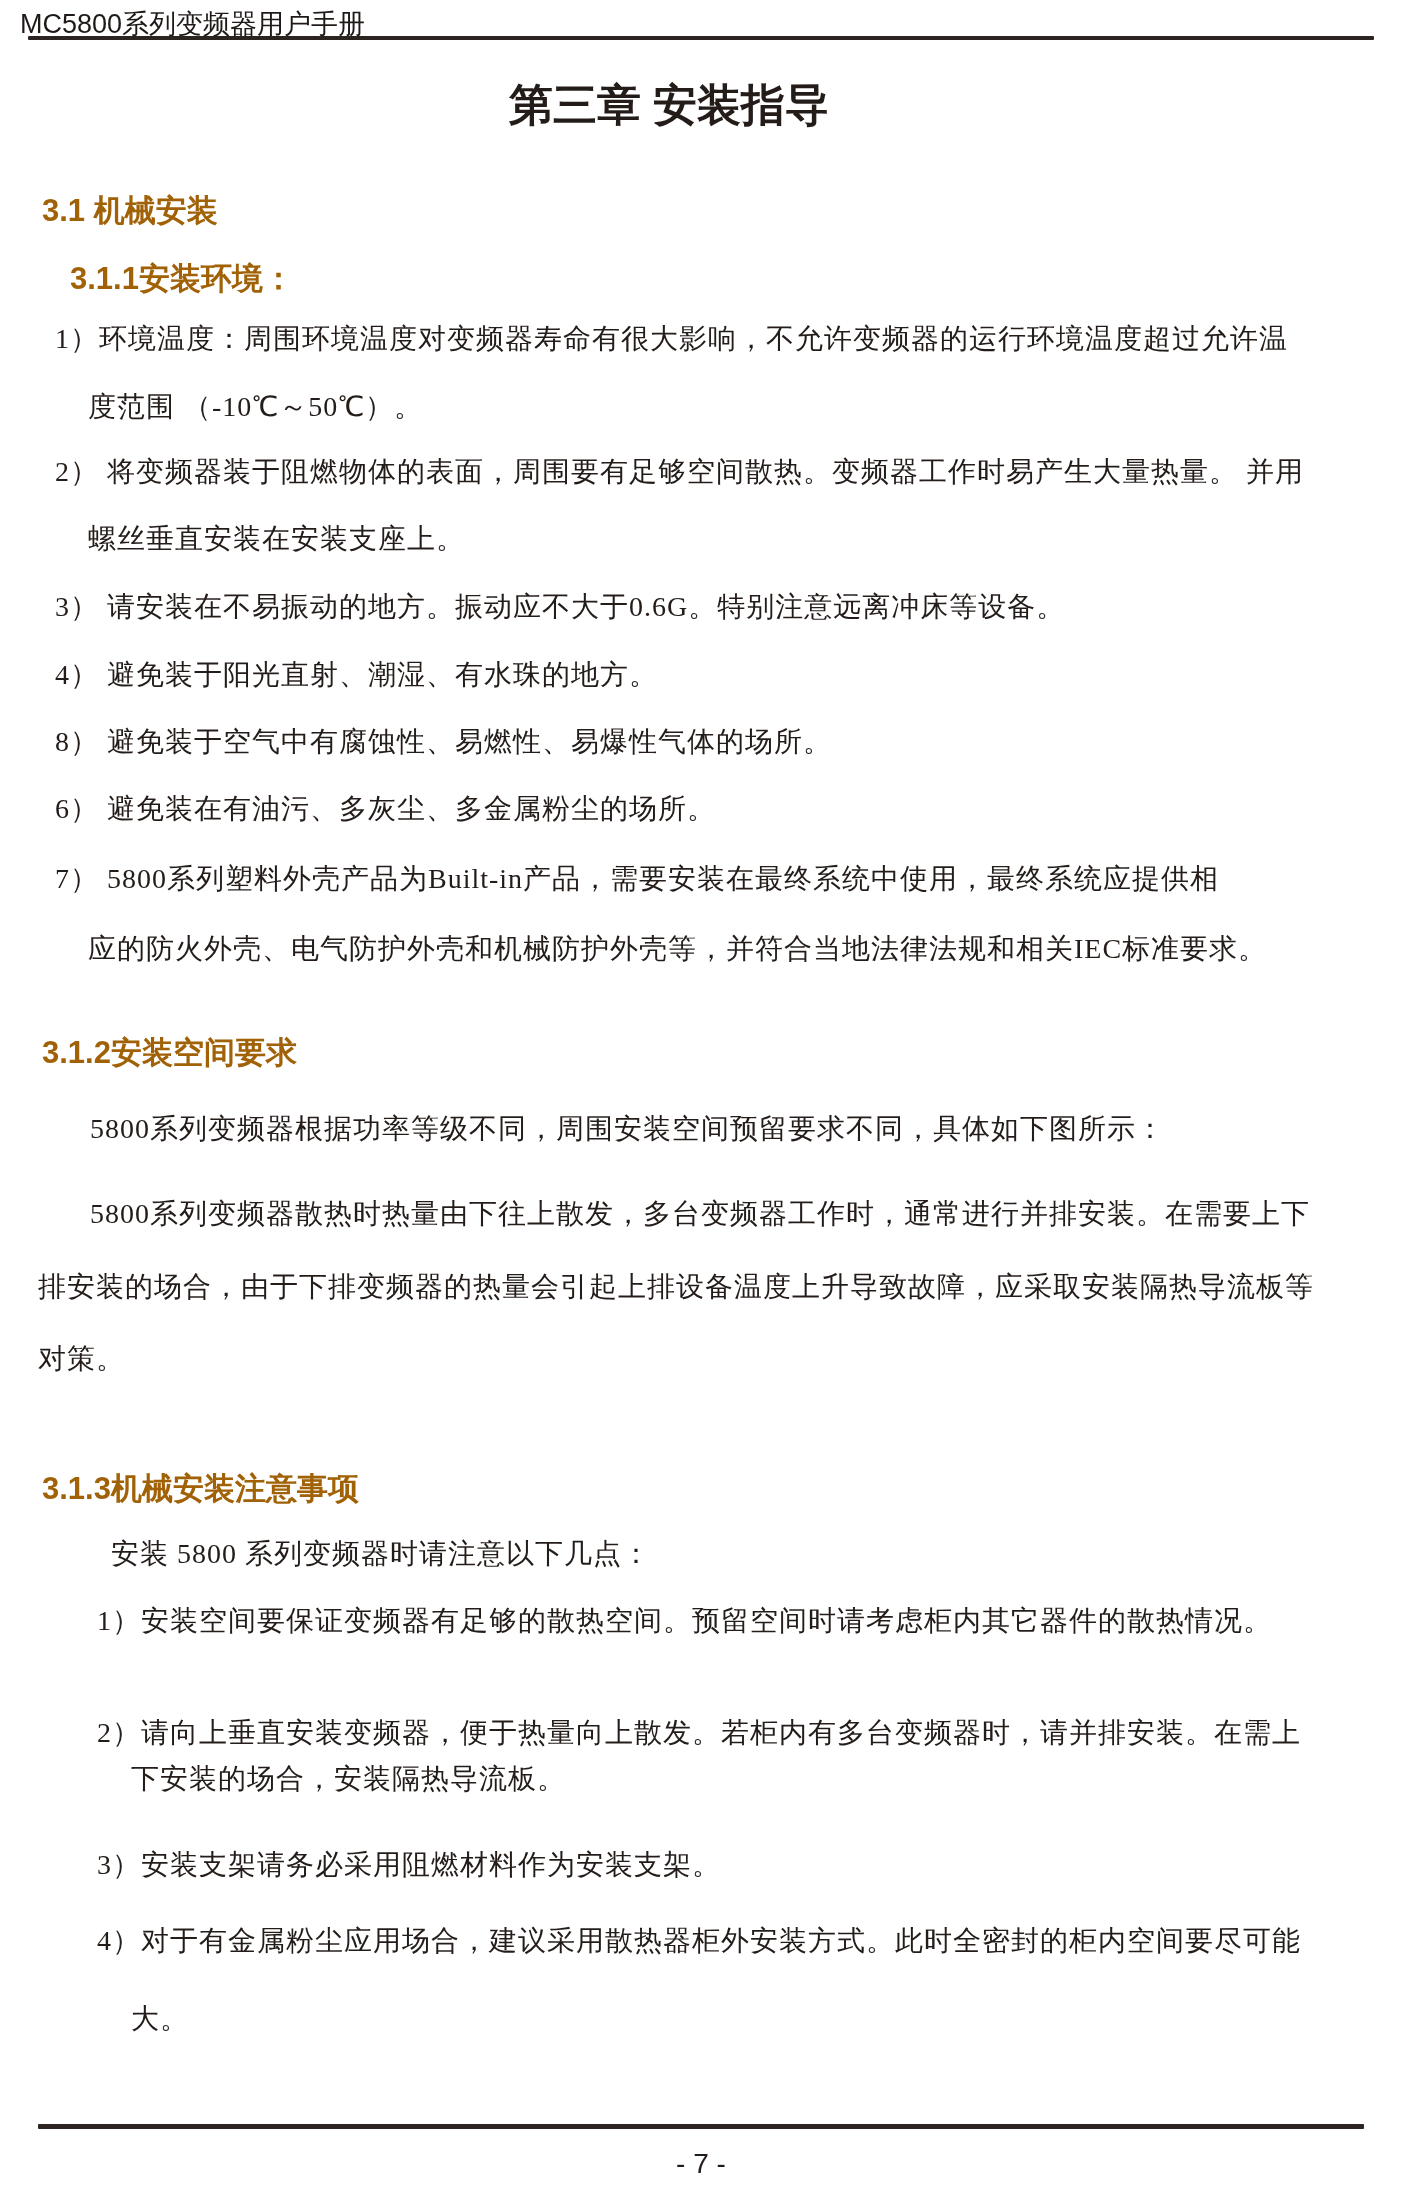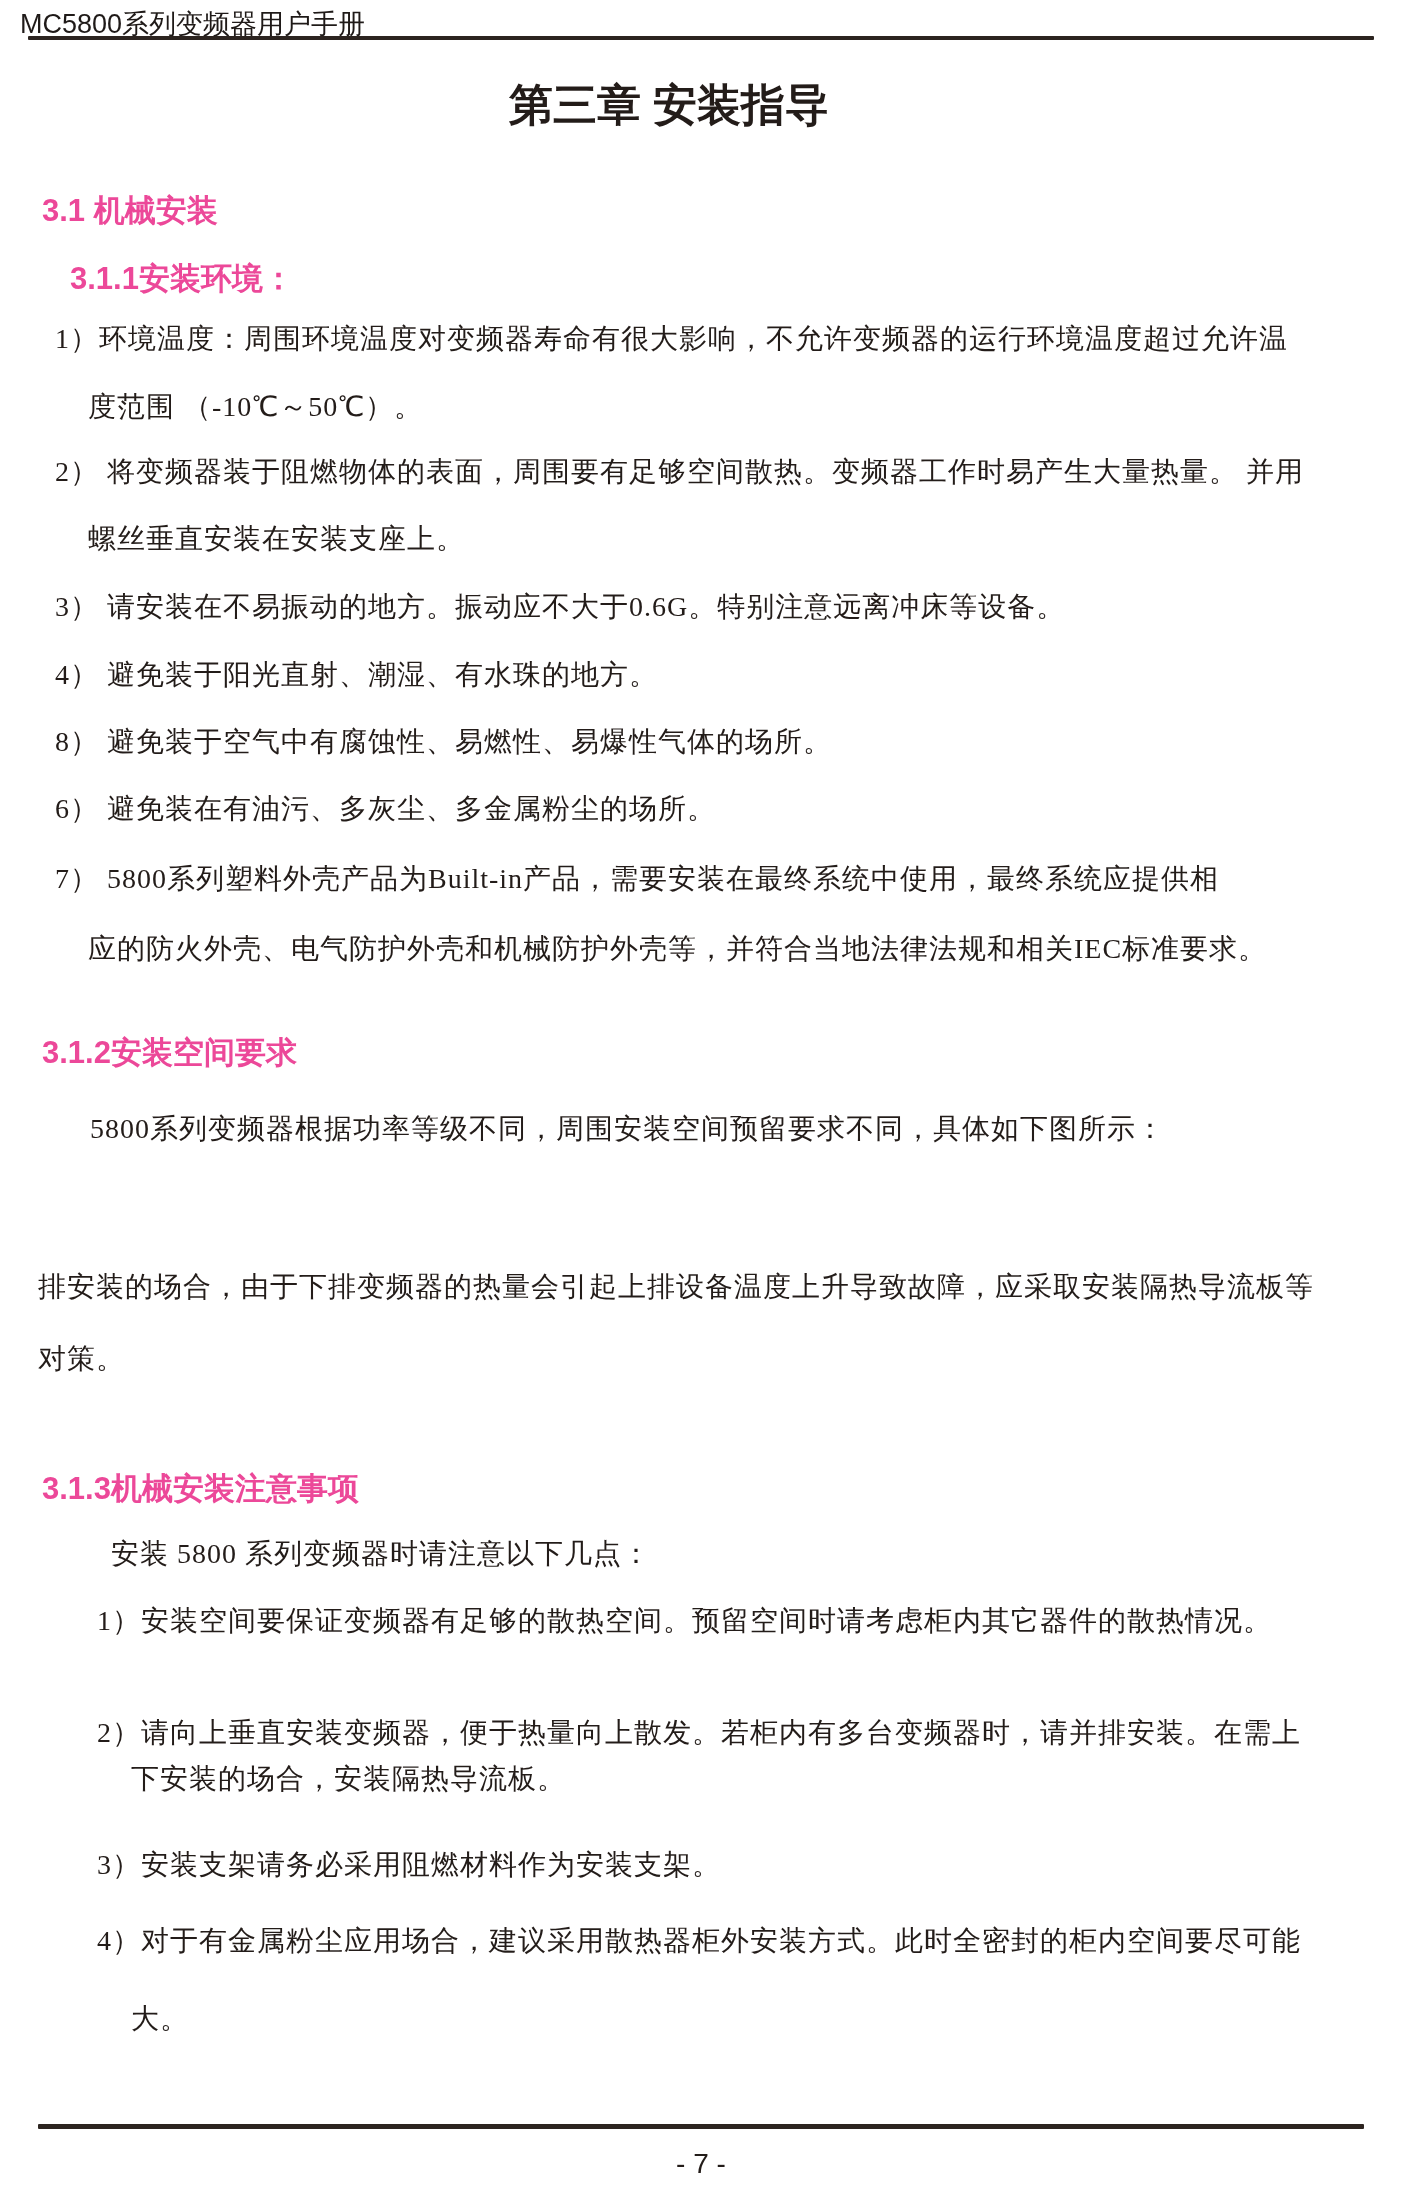--- a/index.html
+++ b/index.html
@@ -27,21 +27,21 @@
     font-weight:bold;
     font-size:44px;
     text-align:center;
     color:#231c19;
     padding-left:48px;
   }
   .heading{
     font-family:"Liberation Sans",sans-serif;
     font-weight:bold;
     font-size:31px;
-    color:#ec4899;
+    color:#a16207;
   }
   .body-line{
     font-family:"Liberation Serif",serif;
     font-size:28px;
     letter-spacing:1px;
     color:#231c19;
   }
   .pagenum{
     font-family:"Liberation Sans",sans-serif;
     font-size:28px;
@@ -77,20 +77,21 @@
 
   <div class="abs body-line" style="top:790px;left:55px;">6） 避免装在有油污、多灰尘、多金属粉尘的场所。</div>
 
   <div class="abs body-line" style="top:860px;left:55px;">7）  5800系列塑料外壳产品为Built-in产品，需要安装在最终系统中使用，最终系统应提供相</div>
   <div class="abs body-line" style="top:930px;left:88px;">应的防火外壳、电气防护外壳和机械防护外壳等，并符合当地法律法规和相关IEC标准要求。</div>
 
   <div class="abs heading" style="top:1032px;left:42px;">3.1.2安装空间要求</div>
 
   <div class="abs body-line" style="top:1110px;left:90px;">5800系列变频器根据功率等级不同，周围安装空间预留要求不同，具体如下图所示：</div>
 
+  <div class="abs body-line" style="top:1195px;left:90px;">5800系列变频器散热时热量由下往上散发，多台变频器工作时，通常进行并排安装。在需要上下</div>
   <div class="abs body-line" style="top:1268px;left:38px;">排安装的场合，由于下排变频器的热量会引起上排设备温度上升导致故障，应采取安装隔热导流板等</div>
   <div class="abs body-line" style="top:1340px;left:38px;">对策。</div>
 
   <div class="abs heading" style="top:1468px;left:42px;">3.1.3机械安装注意事项</div>
 
   <div class="abs body-line" style="top:1535px;left:111px;">安装 5800 系列变频器时请注意以下几点：</div>
 
   <div class="abs body-line" style="top:1602px;left:97px;">1）安装空间要保证变频器有足够的散热空间。预留空间时请考虑柜内其它器件的散热情况。</div>
 
   <div class="abs body-line" style="top:1686px;left:97px;margin-top:28px;">2）请向上垂直安装变频器，便于热量向上散发。若柜内有多台变频器时，请并排安装。在需上</div>

